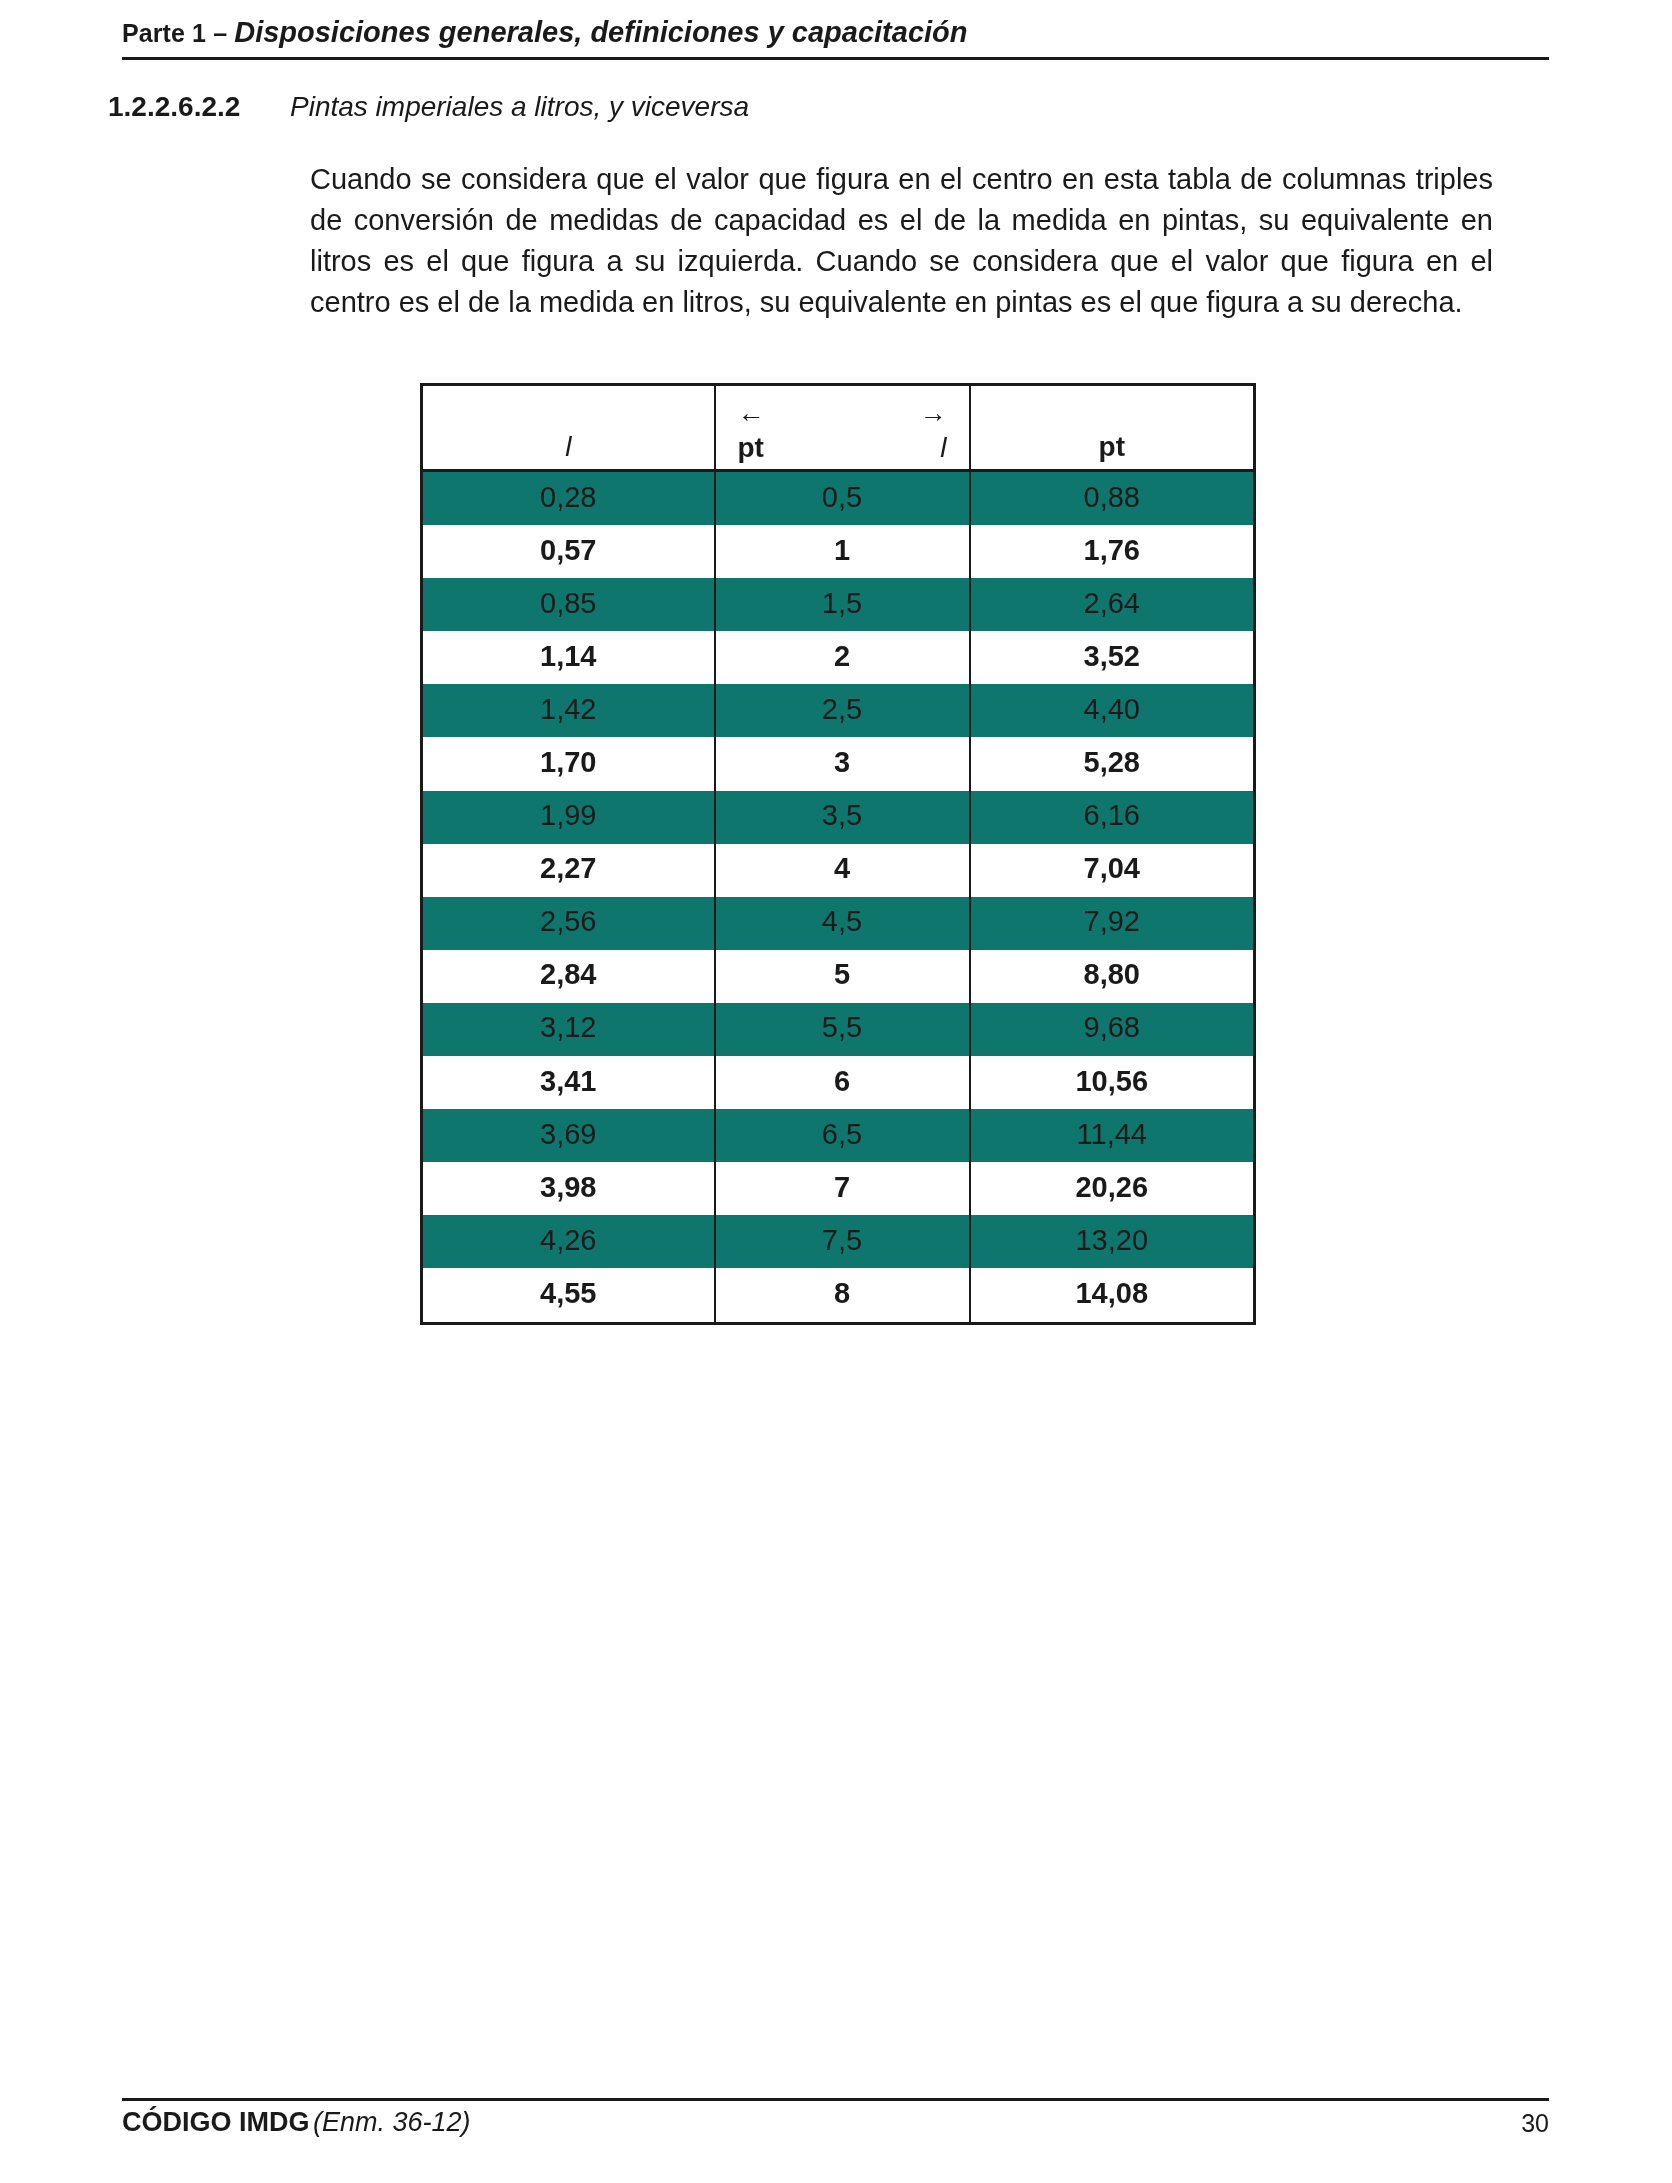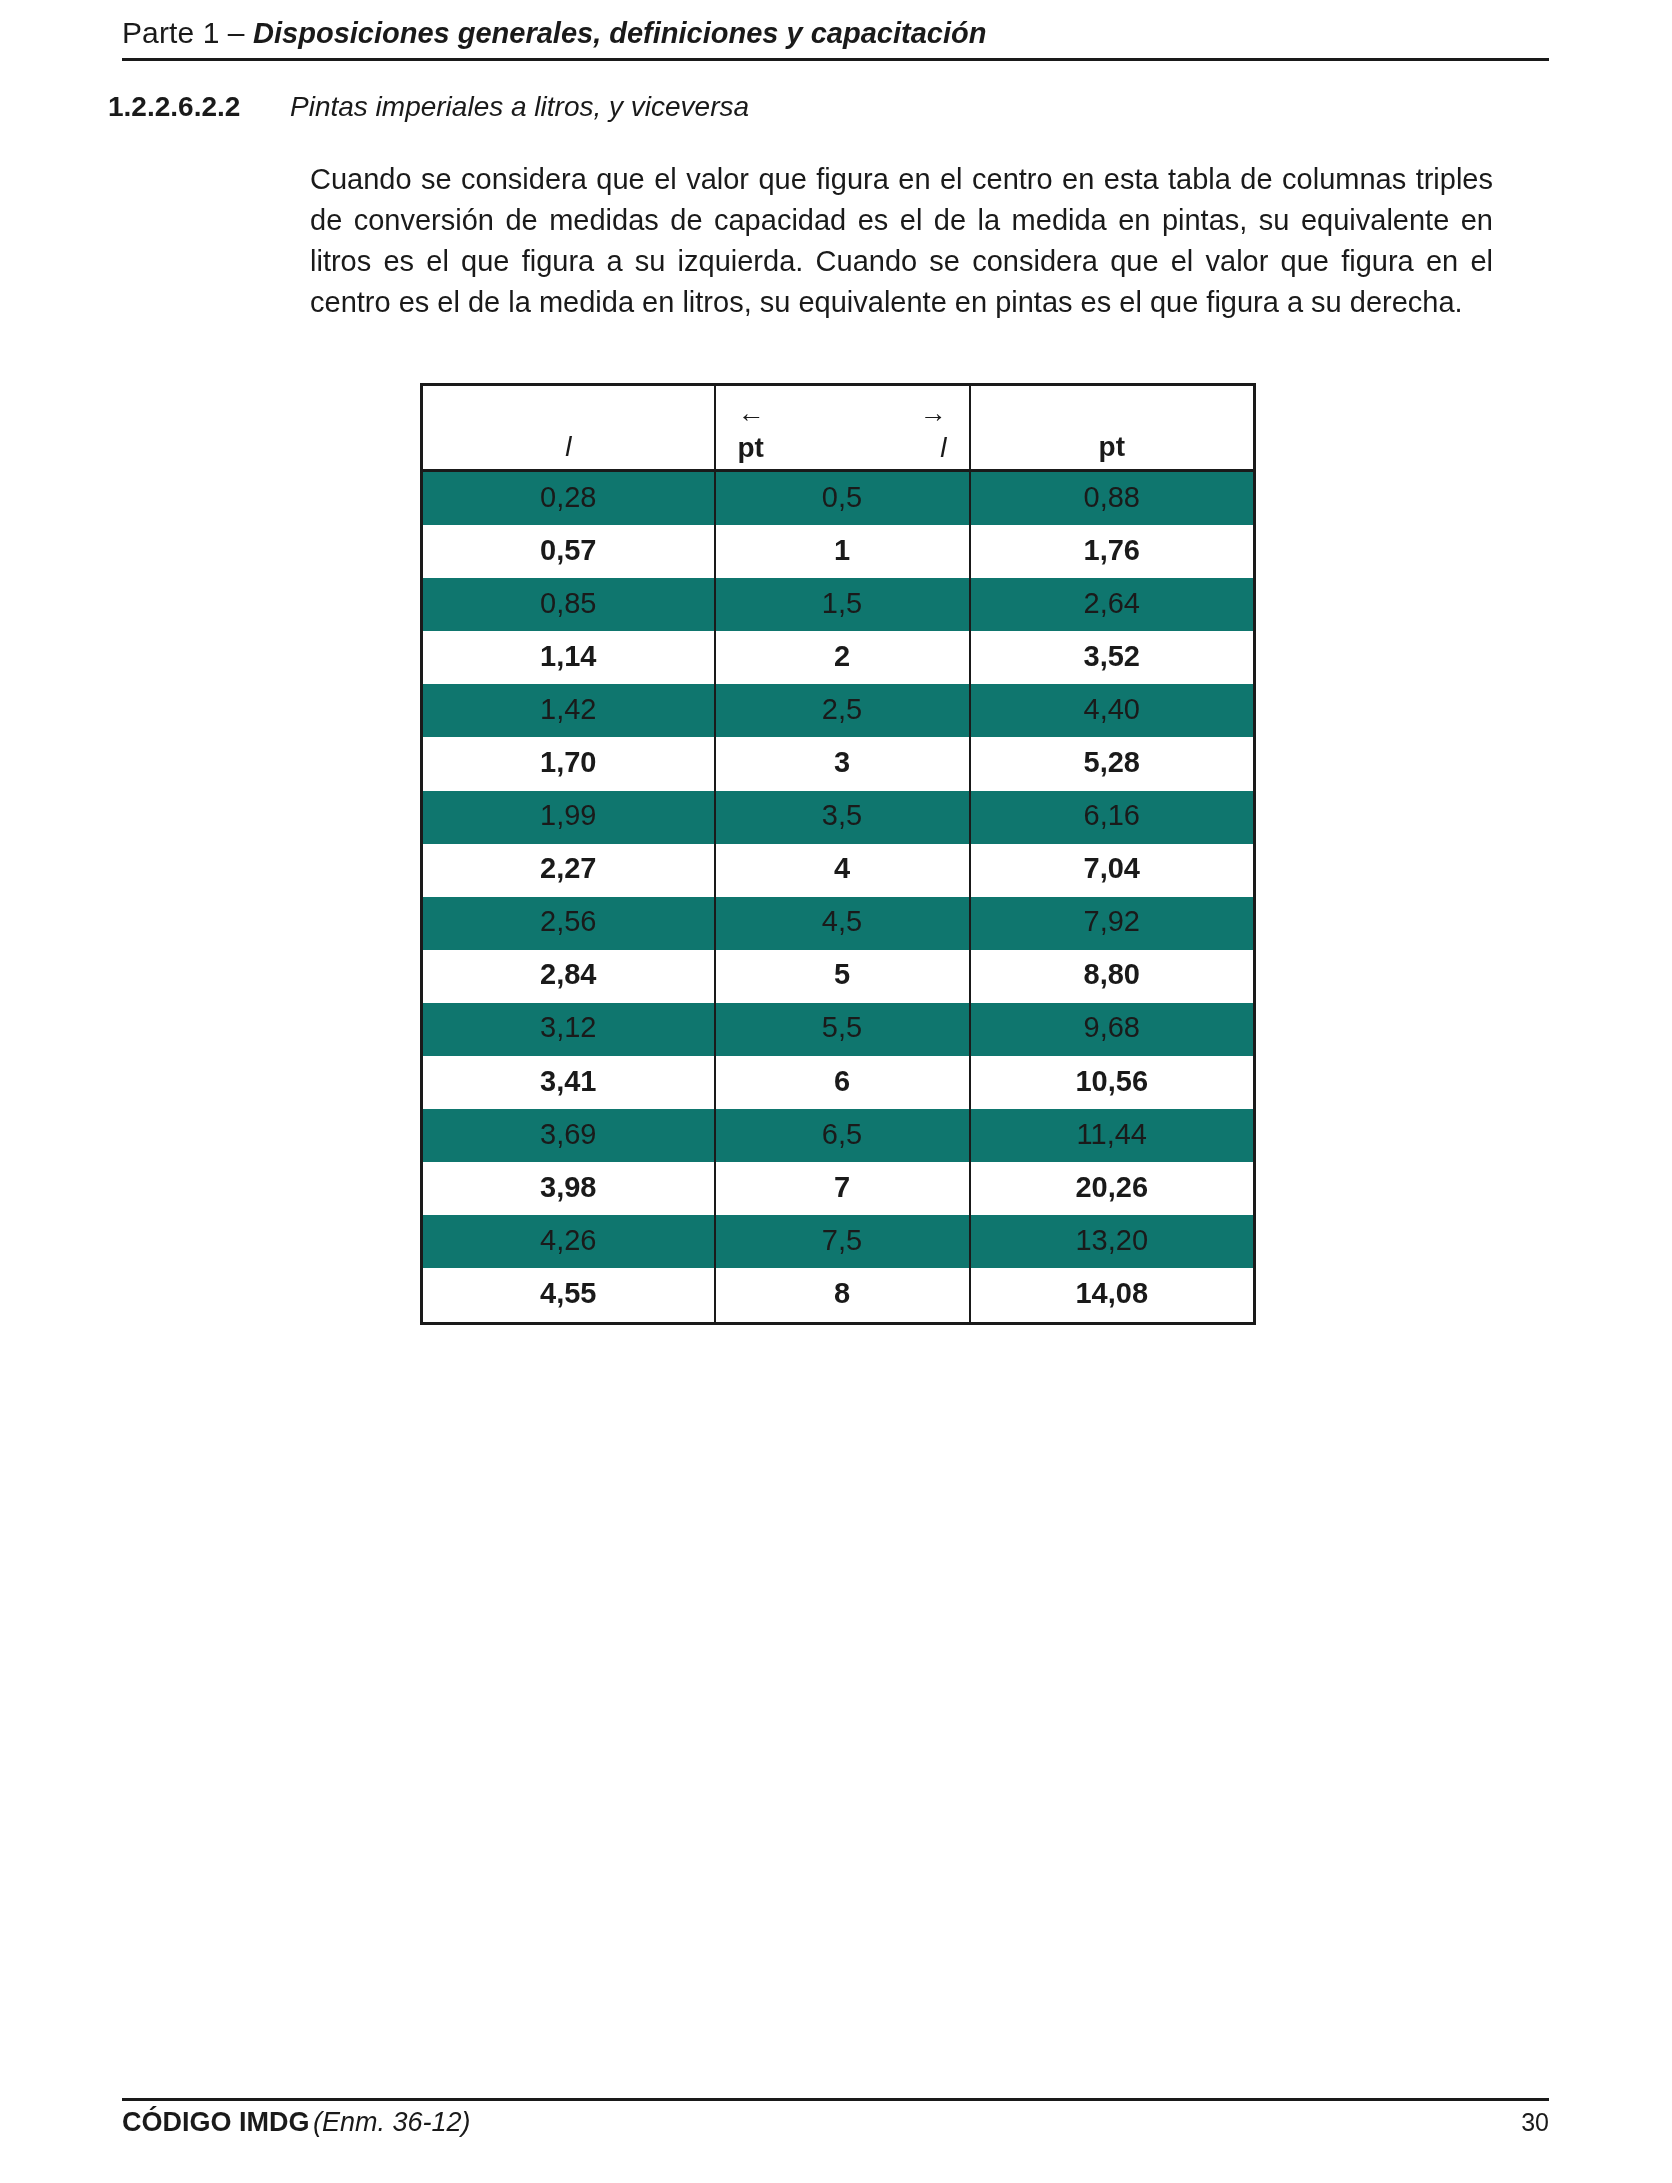--- a/index.html
+++ b/index.html
@@ -25,22 +25,22 @@
   .running-header {
     position: absolute;
     left: 122px;
     top: 15.7px;
     width: 1427px;
     border-bottom: 3.1px solid #1a1a1a;
     padding-bottom: 7.9px;
     white-space: nowrap;
   }
   .running-header .hdr-part {
-    font-size: 30px;
-    font-weight: normal;
+    font-size: 25px;
+    font-weight: bold;
     letter-spacing: 0.1px;
     text-align: right;
   }
   .running-header .hdr-title {
     font-size: 29px;
     font-weight: bold;
     font-style: italic;
   }
 
   
@@ -179,21 +179,21 @@
   
   .footer {
     position: absolute;
     left: 122px;
     top: 2098px;
     width: 1427px;
     border-top: 3.1px solid #1a1a1a;
     padding-top: 6.3px;
     display: flex;
     justify-content: space-between;
-    align-items: center;
+    align-items: flex-end;
     white-space: nowrap;
   }
   .footer-left .code-name {
     font-size: 27px;
     font-weight: bold;
   }
   .footer-left .code-amend {
     font-size: 27px;
     font-style: italic;
   }

